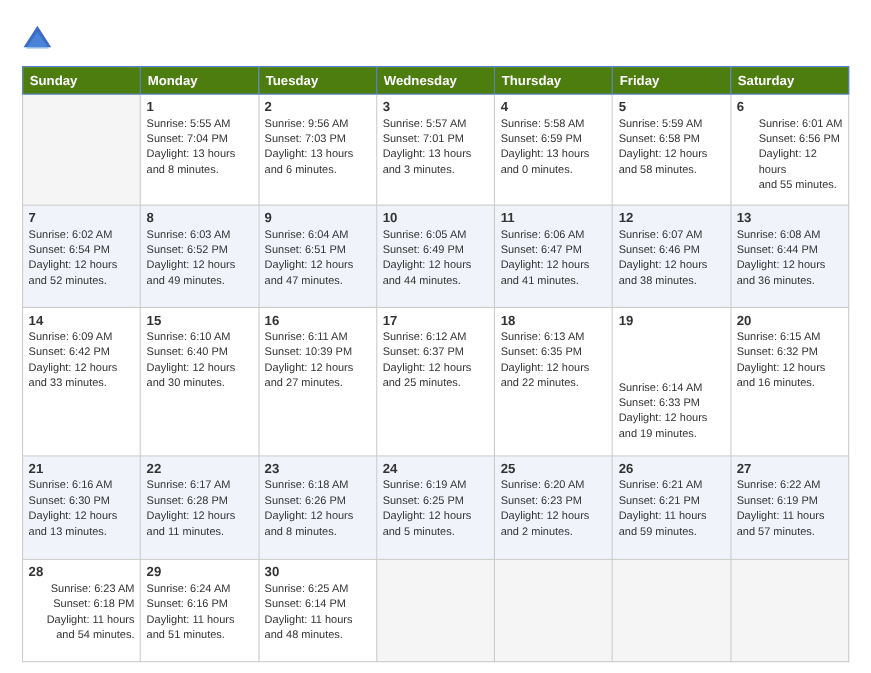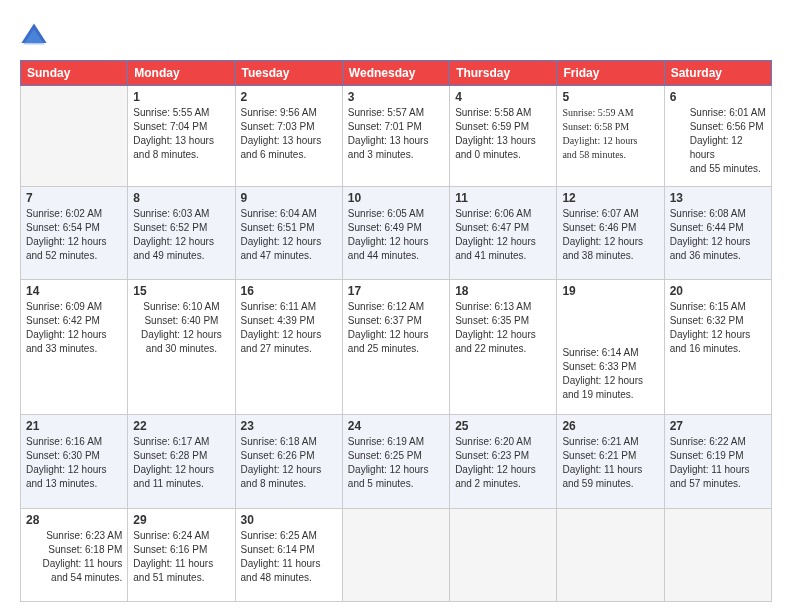--- a/index.html
+++ b/index.html
@@ -45,21 +45,21 @@
     .subtitle {
       font-size: 14px;
       color: #555;
     }
     .calendar {
       width: 100%;
       border-collapse: collapse;
       flex: 1;
     }
     .calendar th {
-      background: #ef4444;
+      background: #4d7c0f;
       color: #fff;
       font-size: 12px;
       font-weight: bold;
       padding: 5px 6px;
       text-align: left;
       border: 1px solid #5580cc;
     }
     .calendar td {
       border: 1px solid #ccc;
       vertical-align: top;
@@ -147,21 +147,21 @@
           </td>
           <td>
             <span class="day-num">4</span>
             <div class="day-info" style="white-space: pre-line;">Sunrise: 5:58 AM
 Sunset: 6:59 PM
 Daylight: 13 hours
 and 0 minutes.</div>
           </td>
           <td>
             <span class="day-num">5</span>
-            <div class="day-info" style="white-space: pre-line; font-family: Liberation Serif, serif;">Sunrise: 5:59 AM
+            <div class="day-info" style="white-space: pre-line;">Sunrise: 5:59 AM
 Sunset: 6:58 PM
 Daylight: 12 hours
 and 58 minutes.</div>
           </td>
           <td>
             <span class="day-num">6</span>
             <div class="day-info" style="white-space: pre-line; margin-left: 20px;">Sunrise: 6:01 AM
 Sunset: 6:56 PM
 Daylight: 12 hours
 and 55 minutes.</div>
@@ -221,29 +221,29 @@
         <tr>
           <td>
             <span class="day-num">14</span>
             <div class="day-info" style="white-space: pre-line;">Sunrise: 6:09 AM
 Sunset: 6:42 PM
 Daylight: 12 hours
 and 33 minutes.</div>
           </td>
           <td>
             <span class="day-num">15</span>
-            <div class="day-info" style="white-space: pre-line; text-align: center;">Sunrise: 6:10 AM
+            <div class="day-info" style="white-space: pre-line;">Sunrise: 6:10 AM
 Sunset: 6:40 PM
 Daylight: 12 hours
 and 30 minutes.</div>
           </td>
           <td>
             <span class="day-num">16</span>
             <div class="day-info" style="white-space: pre-line;">Sunrise: 6:11 AM
-Sunset: 4:39 PM
+Sunset: 10:39 PM
 Daylight: 12 hours
 and 27 minutes.</div>
           </td>
           <td>
             <span class="day-num">17</span>
             <div class="day-info" style="white-space: pre-line;">Sunrise: 6:12 AM
 Sunset: 6:37 PM
 Daylight: 12 hours
 and 25 minutes.</div>
           </td>

